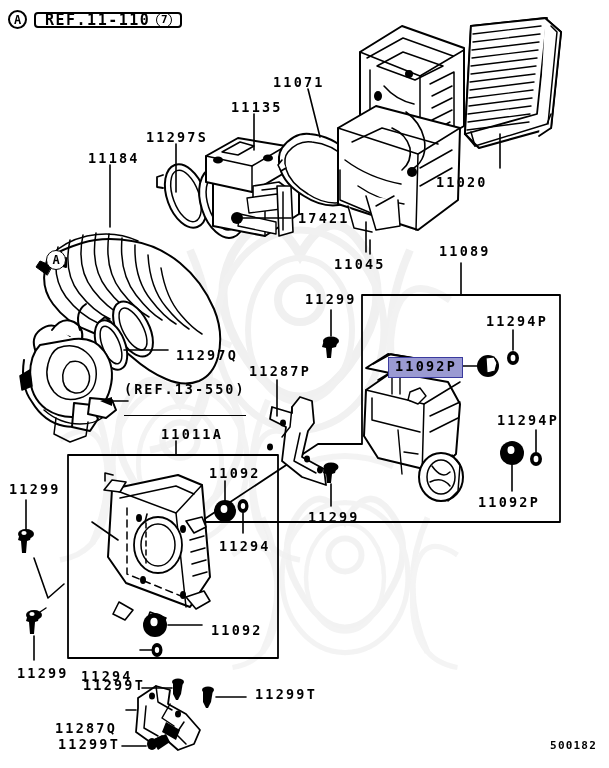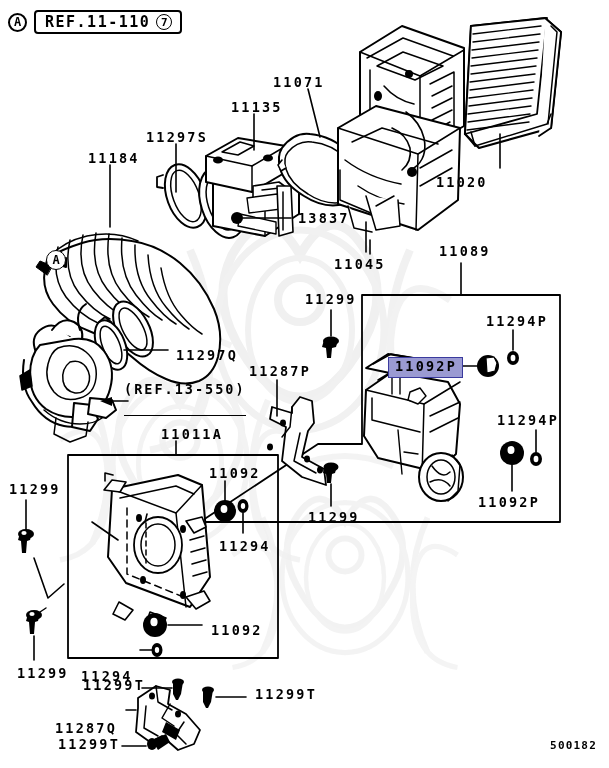--- a/index.html
+++ b/index.html
@@ -13,21 +13,21 @@
 
   
   .ref-header{position:absolute;left:8px;top:10px;display:flex;align-items:center;gap:7px;}
   .circ{
     width:19px;height:19px;border:2px solid #000;border-radius:50%;
     display:flex;align-items:center;justify-content:center;
     font-size:12px;font-weight:bold;line-height:1;box-sizing:border-box;
   }
   .ref-box{
     border:2px solid #000;border-radius:4px;padding:2px 8px 2px 9px;
-    display:flex;align-items:center;gap:6px;height:24px;box-sizing:border-box;
+    display:flex;align-items:center;gap:6px;height:16px;box-sizing:border-box;
   }
   .ref-box .txt{font-size:15px;font-weight:bold;letter-spacing:1.5px;}
   .ref-box .circ{width:16px;height:16px;font-size:11px;border-width:1.6px;}
 
   
   .lbl{
     position:absolute;font-size:13.5px;font-weight:bold;letter-spacing:2.2px;
     white-space:nowrap;line-height:1;
   }
 
@@ -436,21 +436,21 @@
 
   <div class="refnote" style="left:124px;top:383px">(REF.13-550)</div>
 
   <div class="lbl hl" id="hl-label" style="left: 388px; top: 357px; background: rgb(154, 154, 210); border-color: rgb(58, 58, 158);">11092P</div>
 
   <div id="labels">
       <div class="lbl" style="left: 88px; top: 152px;">11184</div>
       <div class="lbl" style="left: 146px; top: 131px;">11297S</div>
       <div class="lbl" style="left: 231px; top: 101px;">11135</div>
       <div class="lbl" style="left: 273px; top: 76px;">11071</div>
-      <div class="lbl" style="left: 298px; top: 212px;">13837</div>
+      <div class="lbl" style="left: 298px; top: 212px;">17421</div>
       <div class="lbl" style="left: 334px; top: 258px;">11045</div>
       <div class="lbl" style="left: 436px; top: 176px;">11020</div>
       <div class="lbl" style="left: 439px; top: 245px;">11089</div>
       <div class="lbl" style="left: 176px; top: 349px;">11297Q</div>
       <div class="lbl" style="left: 146px; top: 428px; margin-left: 15px;">11011A</div>
       <div class="lbl" style="left: 249px; top: 365px;">11287P</div>
       <div class="lbl" style="left: 305px; top: 293px;">11299</div>
       <div class="lbl" style="left: 308px; top: 511px;">11299</div>
       <div class="lbl" style="left: 9px; top: 483px;">11299</div>
       <div class="lbl" style="left: 17px; top: 667px;">11299</div>

